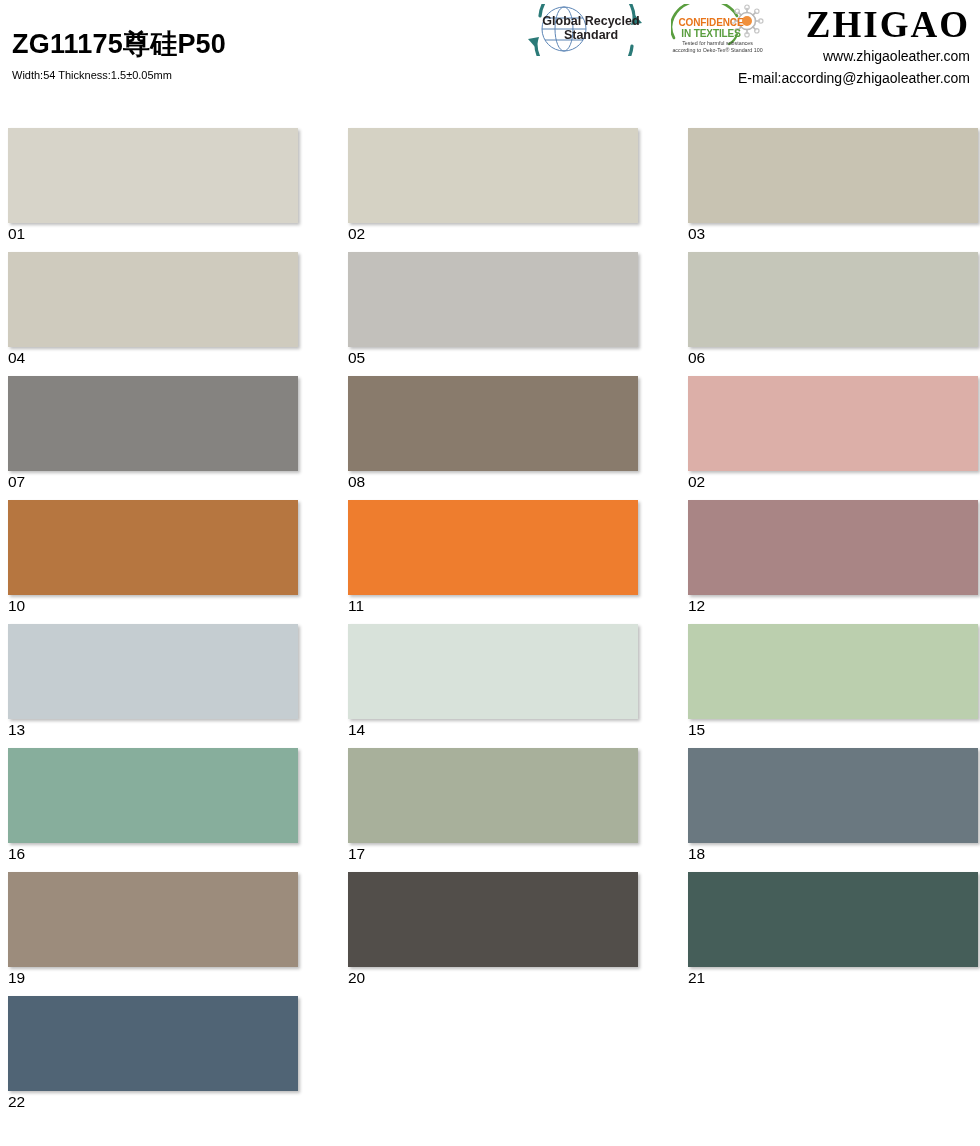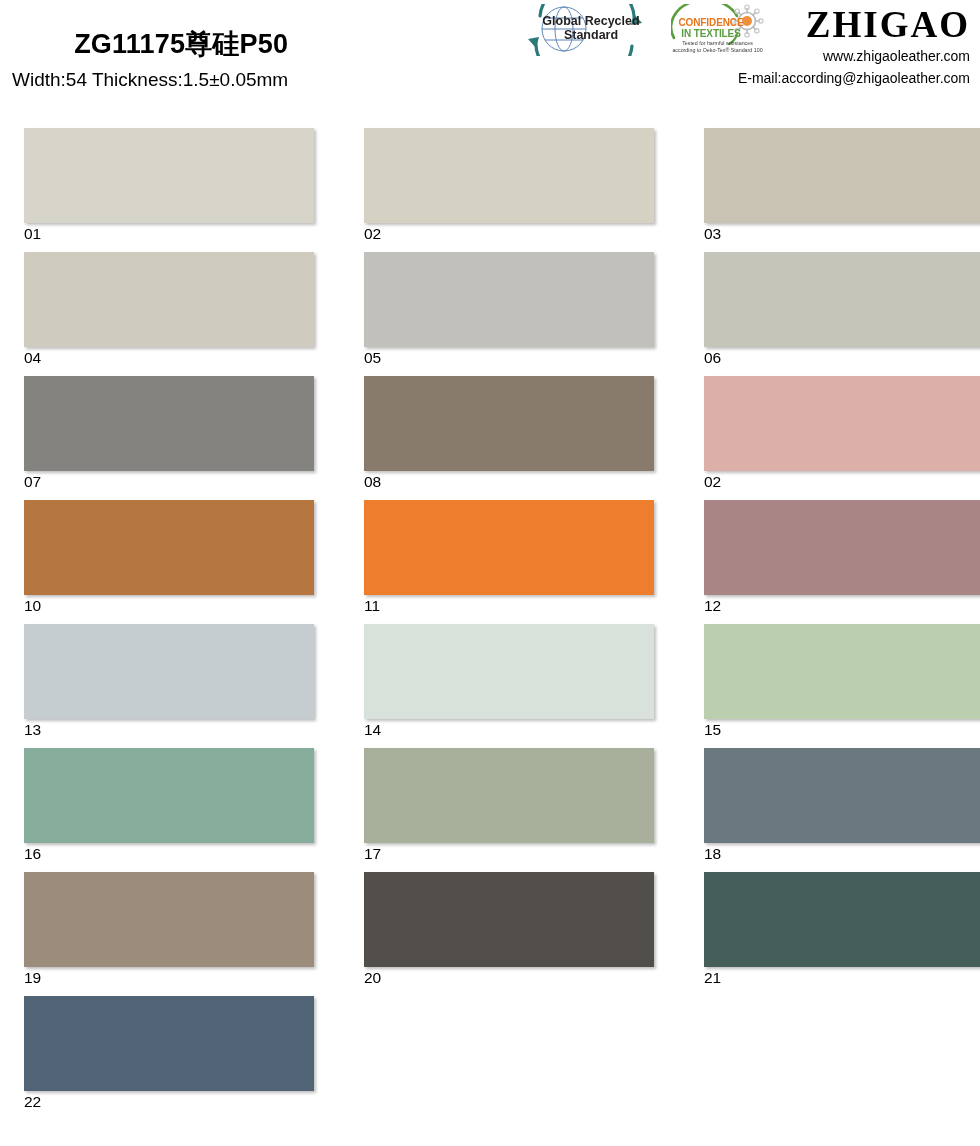--- a/index.html
+++ b/index.html
@@ -26,25 +26,24 @@
     position: absolute;
     left: 12px;
     top: 30px;
   }
   .product-title {
     font-size: 27px;
     font-weight: 700;
     letter-spacing: 0.2px;
     line-height: 1.1;
     white-space: nowrap;
-    text-align: right;
   }
   .product-specs {
     margin-top: 9px;
-    font-size: 19px;
+    font-size: 11px;
     font-weight: 400;
     white-space: nowrap;
   }
 
   
   .certs {
     position: absolute;
     left: 512px;
     top: 4px;
     display: flex;
@@ -125,21 +124,21 @@
     font-family: Liberation Sans, sans-serif;
     font-size: 14px;
     line-height: 1.3;
     margin-top: 4px;
     white-space: nowrap;
   }
 
   
   .swatch-grid {
     position: absolute;
-    left: 16px;
+    left: 0;
     top: 128px;
     width: 808px;
     display: grid;
     grid-template-columns: repeat(3, 290px);
     column-gap: 50px;
     row-gap: 0px;
     padding-left: 8px;
     box-sizing: border-box;
   }
   .swatch-cell {

